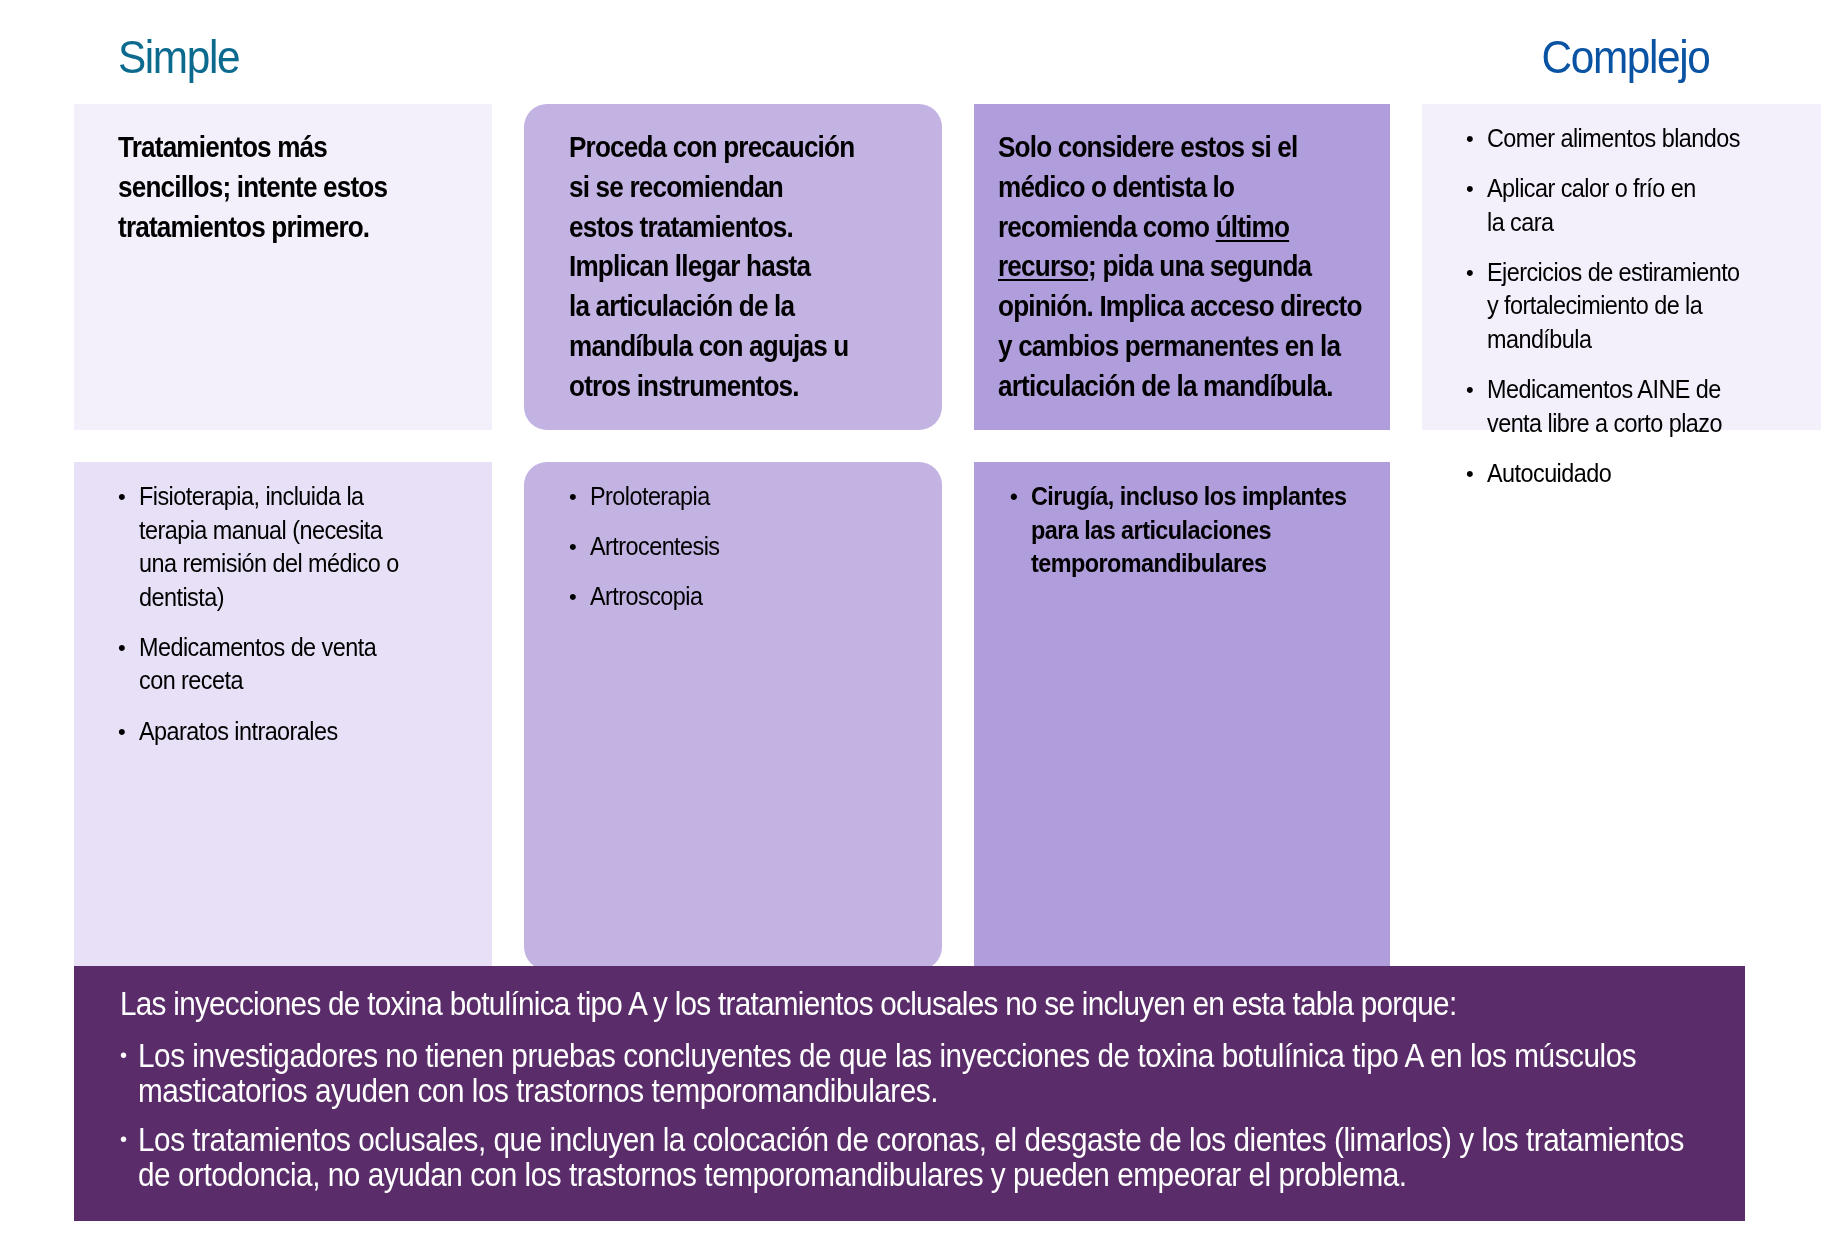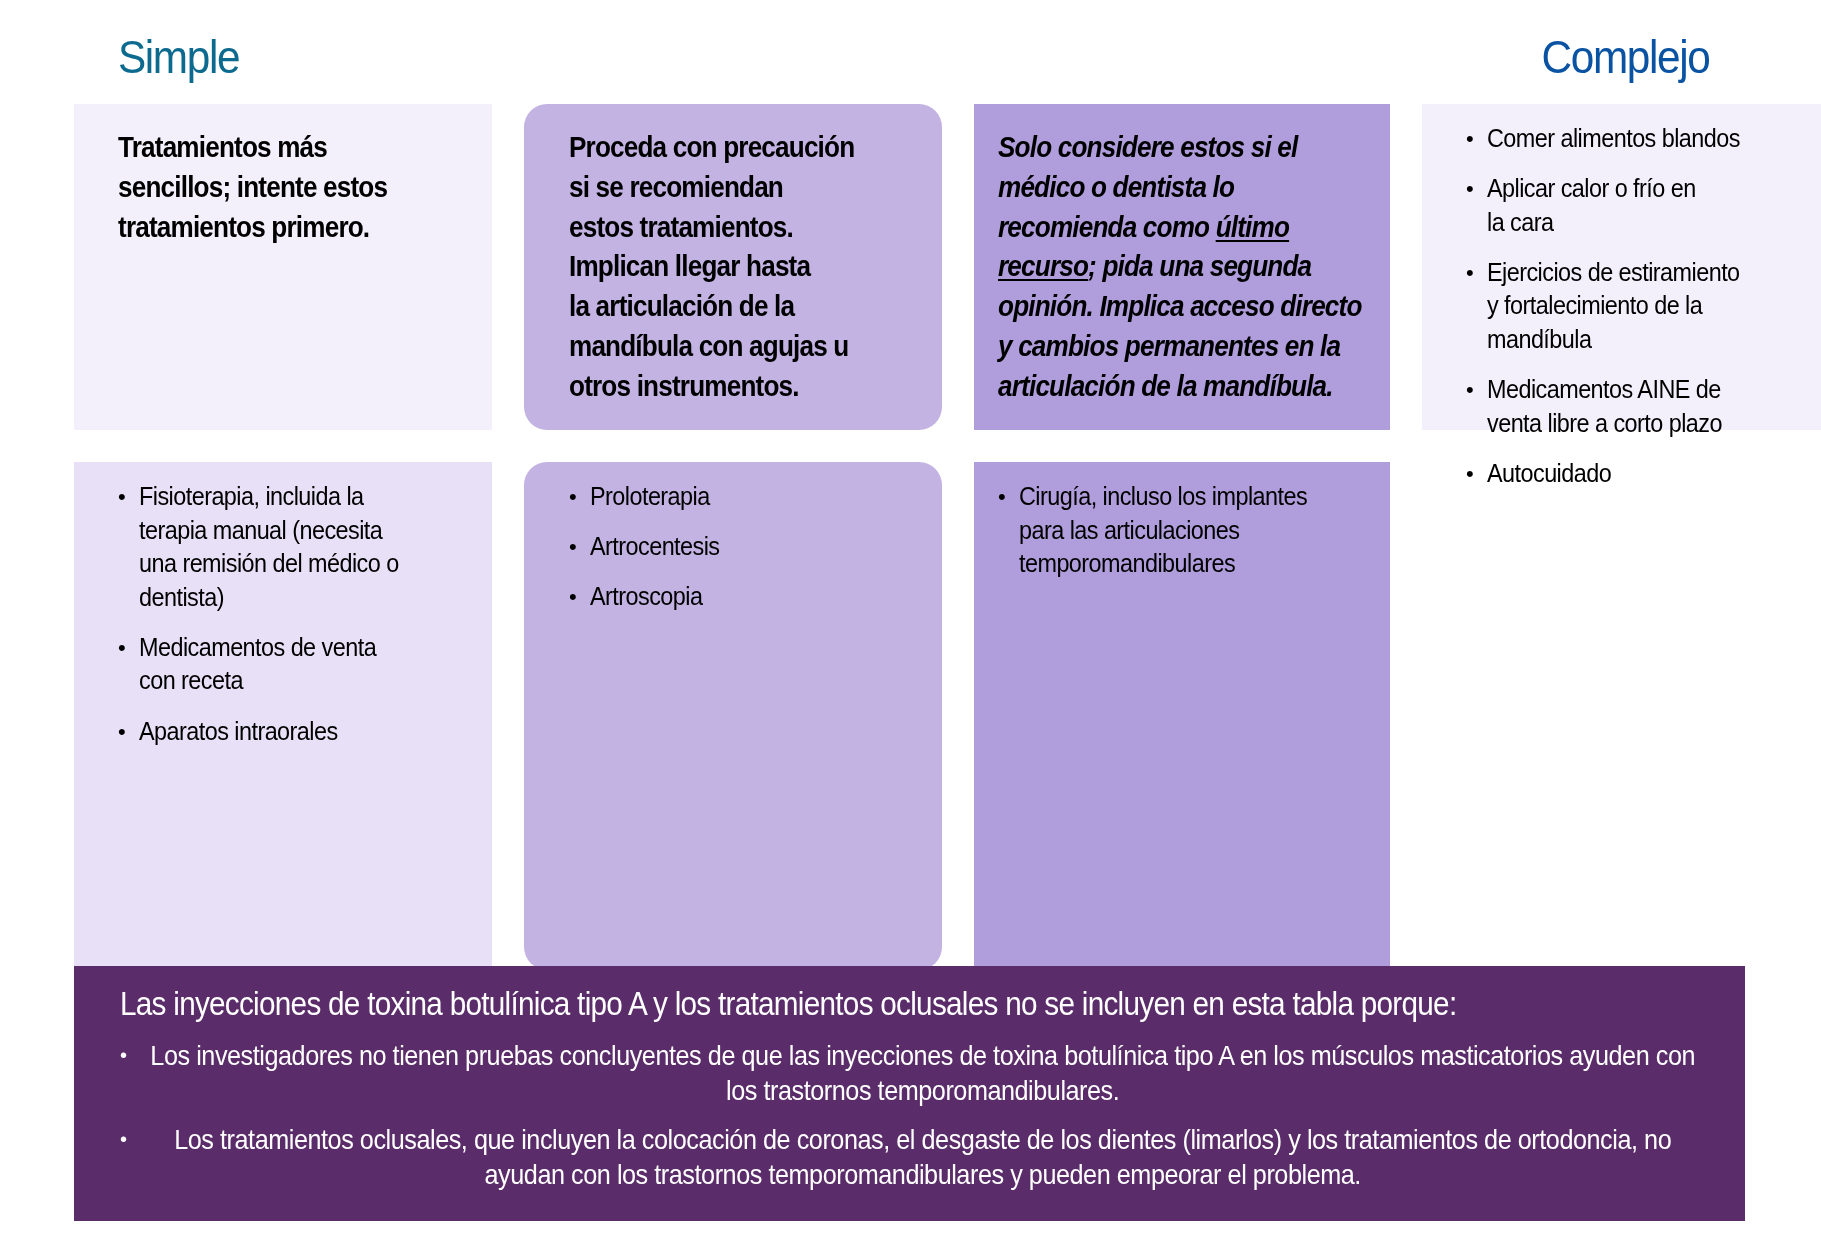--- a/index.html
+++ b/index.html
@@ -23,29 +23,29 @@
     grid-template-rows: 326px 508px; row-gap: 14px; gap: 32px;
   }
   .cell { position: relative; box-sizing: border-box; }
   .c1 { background: #f3f0fb; }
   .c2 { background: #e8e0f7; }
   .c3 { background: #c3b3e3; border-radius: 23px; }
   .c4 { background: #b09ddb; }
   .head-cell { padding: 24px 10px 0 44px; }
   .c2.head-cell { padding-left: 44px; }
   .c3.head-cell { padding-left: 45px; }
-  .c4.head-cell { padding-left: 24px; padding-right: 16px; font-style: italic; }
+  .c4.head-cell { padding-left: 24px; padding-right: 16px; }
   .head-text {
     font-weight: bold; font-size: 29px; line-height: 39.8px;
     letter-spacing: -0.9px; white-space: pre-line;
     transform: scaleX(0.9); transform-origin: left top; width: 111%;
   }
   .head-text u { text-decoration: underline; text-decoration-thickness: 2px; text-underline-offset: 3px; }
   .list-cell { padding: 18px 8px 0 44px; }
-  .c4.list-cell { padding-left: 24px; }
+  .c4.list-cell { padding-left: 36px; font-weight: bold; }
   .c3.list-cell { padding-left: 45px; }
   ul.items { list-style: none; margin: 0; padding: 0; }
   ul.items li {
     position: relative; padding-left: 21px;
     font-size: 26px; line-height: 33.6px; margin-bottom: 16.5px;
     letter-spacing: -0.6px; white-space: pre-line;
   }
   ul.items li .txt { display: inline-block; transform: scaleX(0.9); transform-origin: left top; width: 111%; }
   ul.items li::before {
     content: "\2022"; position: absolute; left: 0; top: 0; font-size: 22px;
@@ -53,22 +53,22 @@
   .note {
     position: absolute; left: 74px; top: 966px; width: 1671px; height: 255px;
     background: #5b2c6a; color: #fff; box-sizing: border-box; padding: 18px 36px 0 46px;
   }
   .note-title {
     font-size: 33px; line-height: 40px; letter-spacing: -0.8px;
     transform: scaleX(0.9); transform-origin: left top; width: 111%; white-space: nowrap;
   }
   .note ul { list-style: none; margin: 14px 0 0 0; padding: 0; }
   .note li {
-    position: relative; padding-left: 18px; font-size: 28px; line-height: 35px;
-    margin-bottom: 14px; letter-spacing: -0.5px; text-align: center;
+    position: relative; padding-left: 18px; font-size: 33px; line-height: 35px;
+    margin-bottom: 14px; letter-spacing: -0.5px;
   }
   .note li .txt { display: block; transform: scaleX(0.9); transform-origin: left top; width: 111%; }
   .note li::before { content: "\2022"; position: absolute; left: 0; top: 0; font-size: 20px; }
 </style>
 </head>
 <body>
 
 <div class="label-simple">Simple</div>
 <div class="label-complex">Complejo</div>
 

